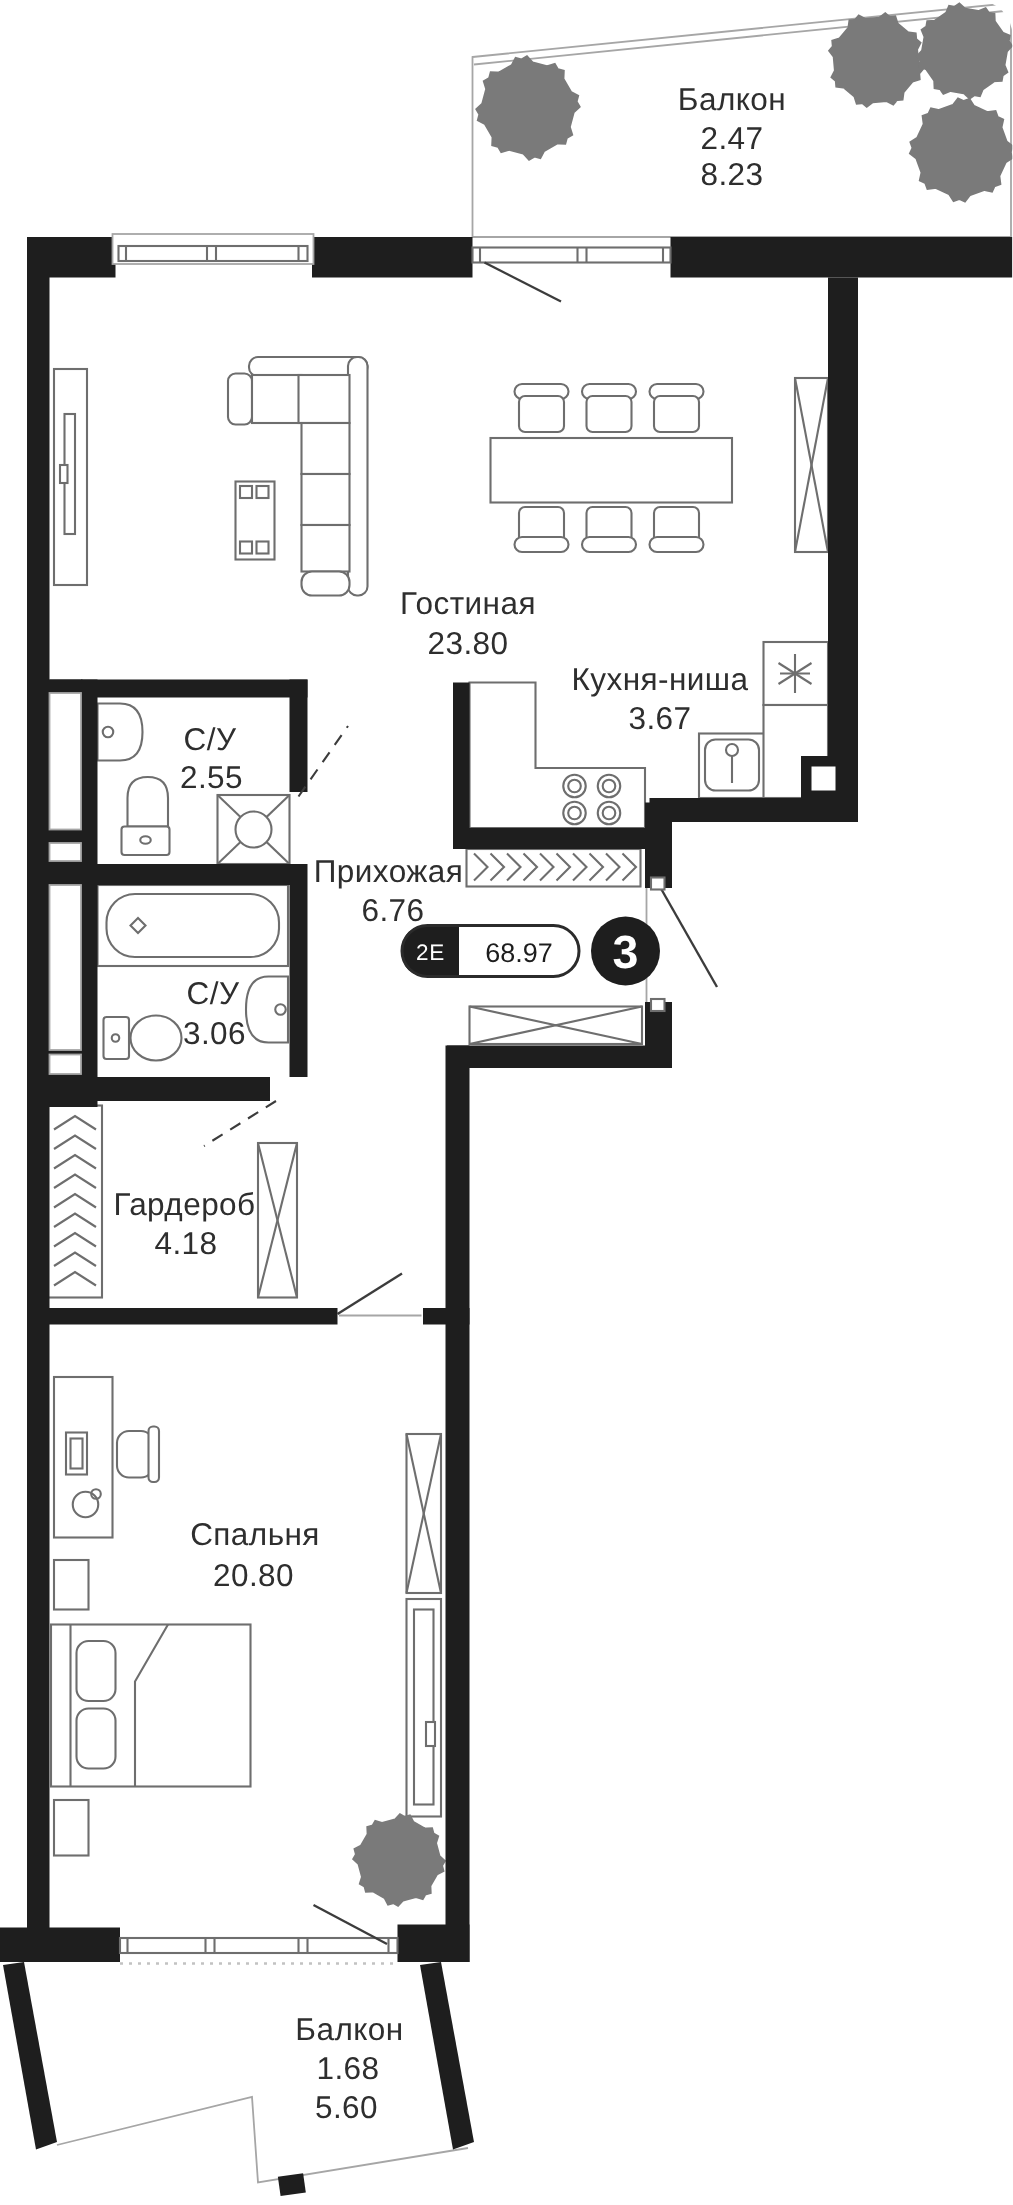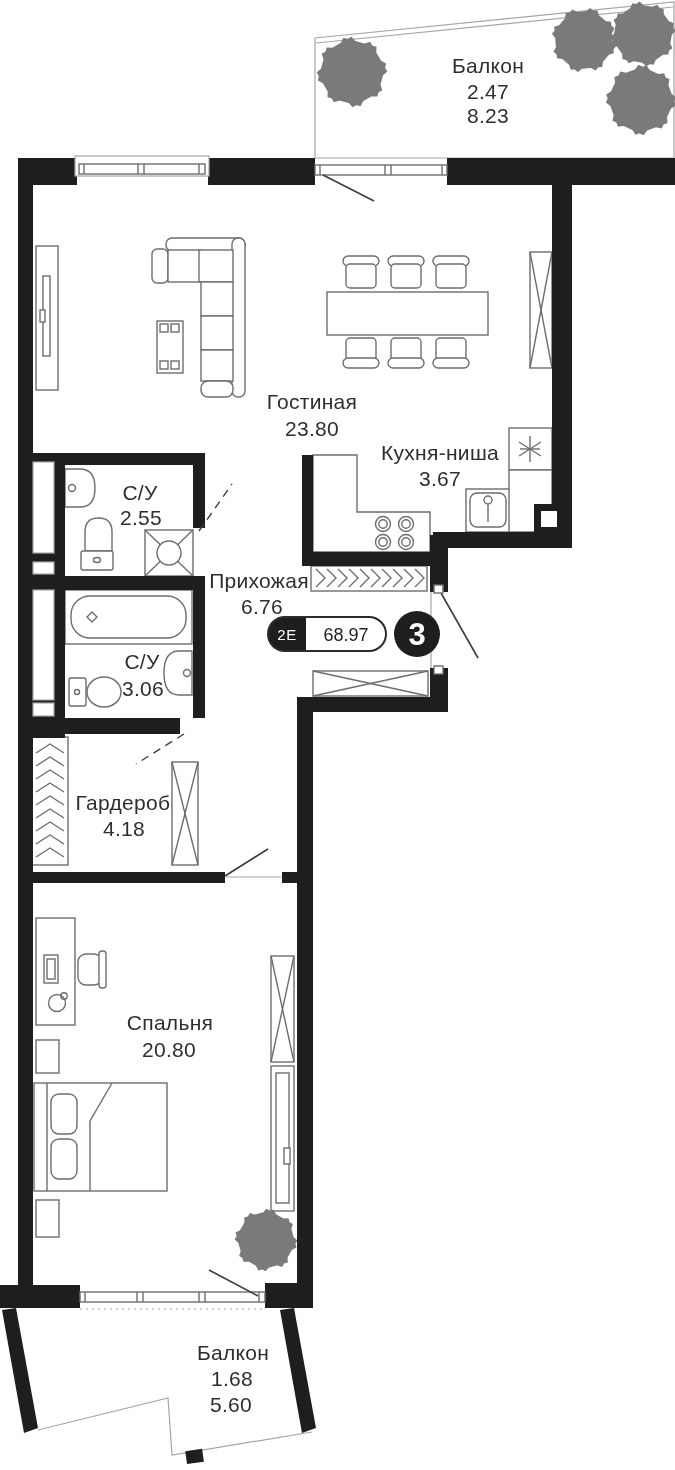--- a/index.html
+++ b/index.html
@@ -1,16 +1,16 @@
 <!DOCTYPE html>
 <html><head>
 <meta charset="utf-8">
 <style>
   html,body{margin:0;padding:0;background:#ffffff;}
-  .plan-wrap{width:675px;height:1470px;position:relative;background:#fff;overflow:hidden;}
+  .plan-wrap{width:675px;height:1470px;position:relative;background:#fff;overflow:hidden;border-radius:24px;}
   svg{display:block;}
   text{font-family:"Liberation Sans", sans-serif;fill:#2e2e2e;}
   .room-name,.room-area{font-size:21px;letter-spacing:.3px;}
   .badge-code{font-size:15px;fill:#ffffff;letter-spacing:.5px;}
   .badge-area{font-size:18px;fill:#1d1d1d;}
   .badge-num{font-size:31px;fill:#ffffff;font-weight:bold;}
   .w{fill:#1e1e1e;stroke:none;}
   .f{fill:#ffffff;stroke:#6e6e6e;stroke-width:1.4;}
   .l{fill:none;stroke:#6e6e6e;stroke-width:1.4;}
   .lt{fill:none;stroke:#a6a6a6;stroke-width:1.2;}

